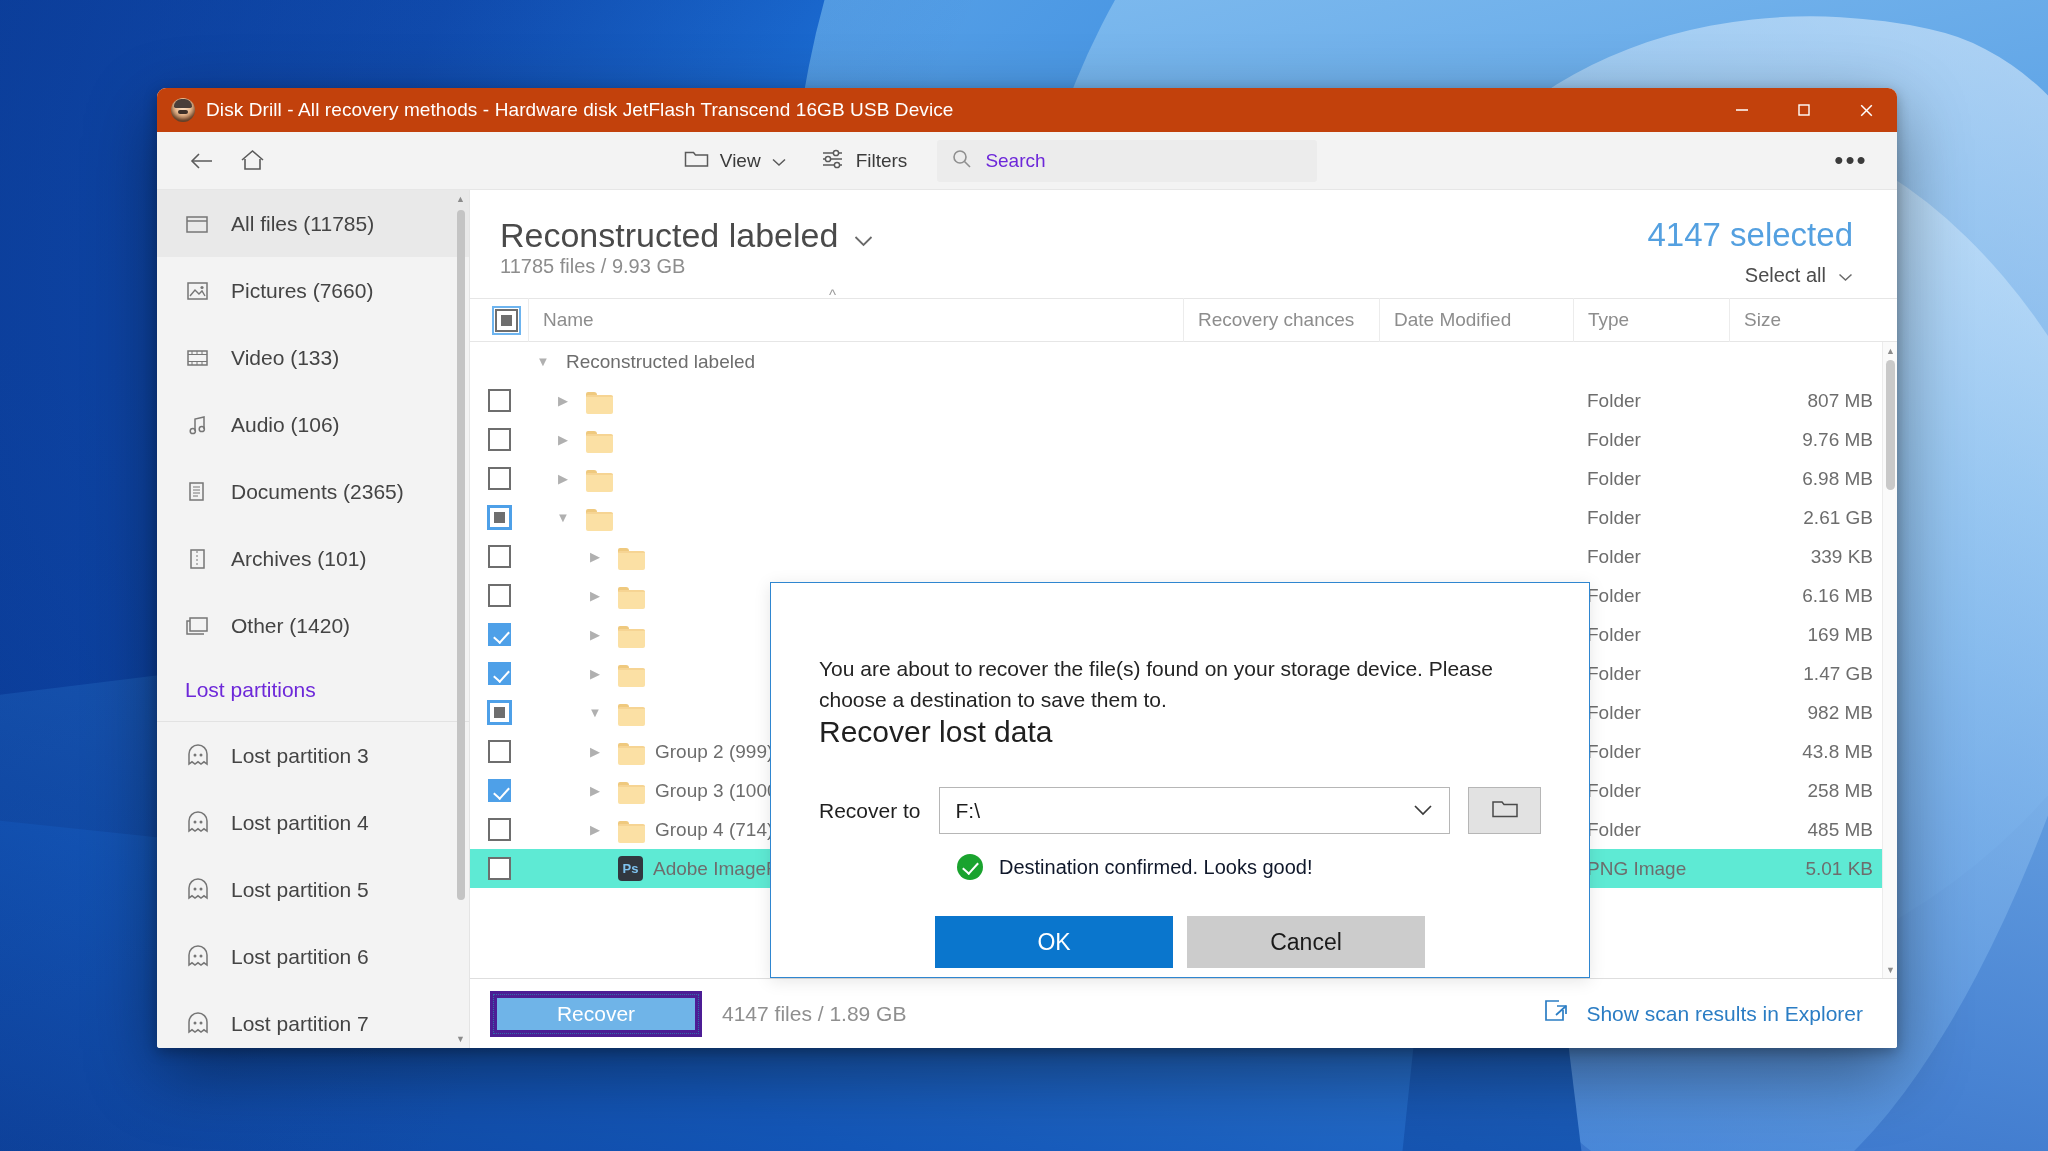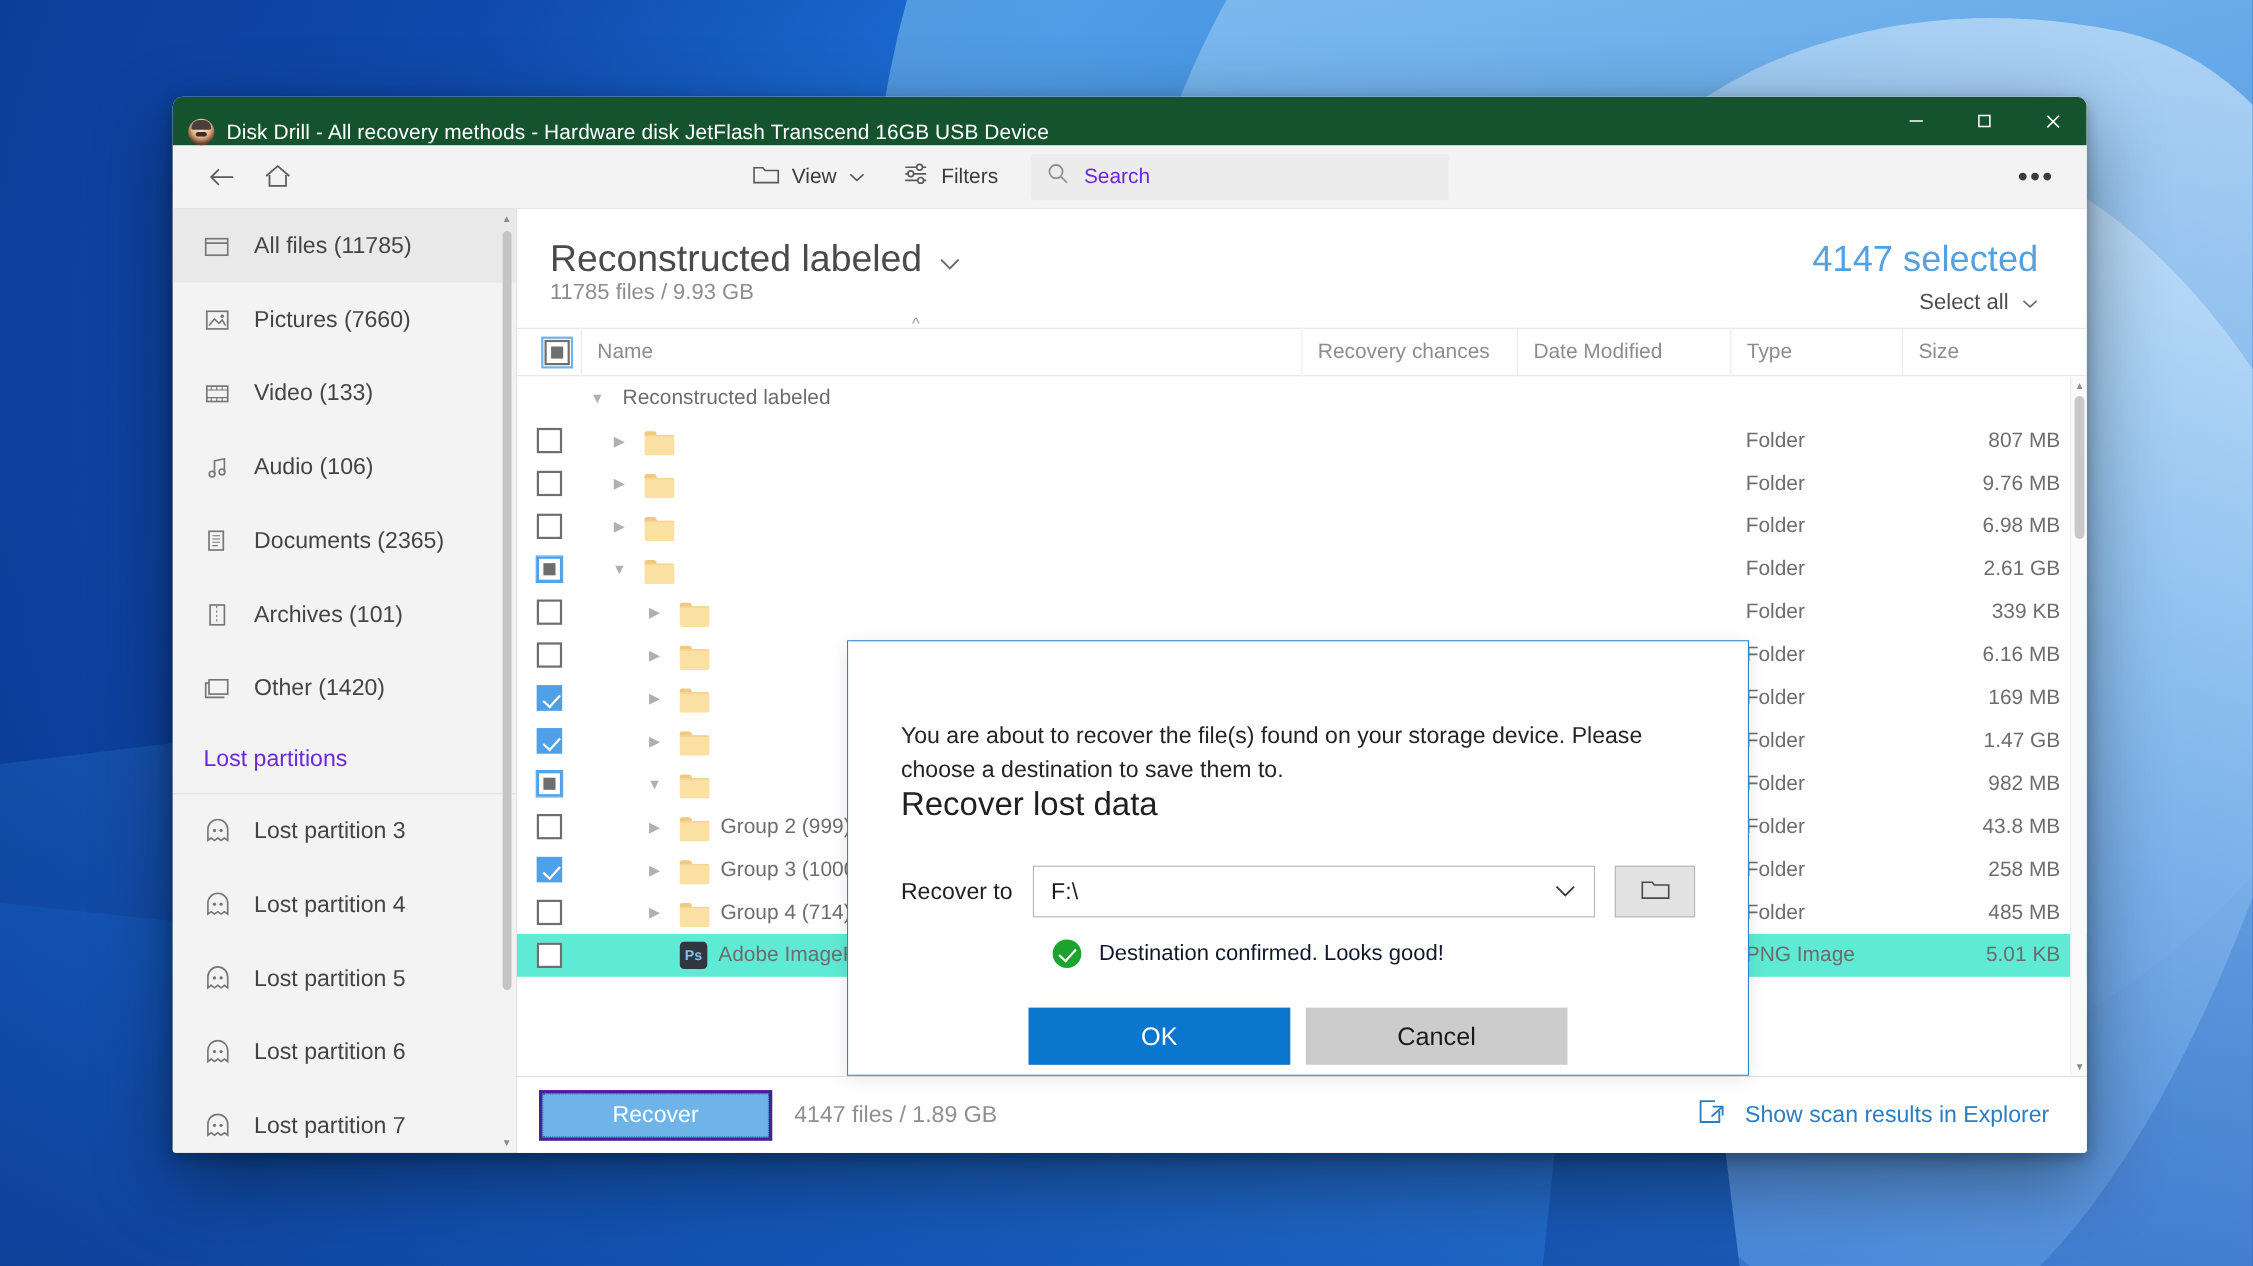--- a/index.html
+++ b/index.html
@@ -80,23 +80,23 @@
     background: #ffffff;
     overflow: hidden;
     display: flex;
     flex-direction: column;
   }
 
   
   #titlebar {
     height: 44px;
     min-height: 44px;
-    background: #14532d;
-    display: flex;
-    align-items: flex-end;
+    background: #c2410c;
+    display: flex;
+    align-items: center;
     padding-left: 14px;
     color: #ffffff;
     position: relative;
   }
   #app-logo {
     width: 24px; height: 24px;
     border-radius: 50%;
     background: radial-gradient(circle at 50% 35%, #ffe9d1 0%, #e9b98e 40%, #8a5a3a 72%, #5a3a24 100%);
     position: relative;
     flex: 0 0 auto;
@@ -528,21 +528,21 @@
   }
   #recover-btn {
     width: 212px;
     height: 46px;
     background: #6fb4e8;
     color: #ffffff;
     font-size: 21px;
     display: flex;
     align-items: center;
     justify-content: center;
-    border: 3px solid #4c1d95;
+    border: 7px solid #4c1d95;
     outline: 1px dotted #2f6fa8;
     outline-offset: -4px;
     cursor: default;
   }
   #recover-meta {
     margin-left: 20px;
     font-size: 21px;
     color: #8f8f8f;
     cursor: default;
   }

